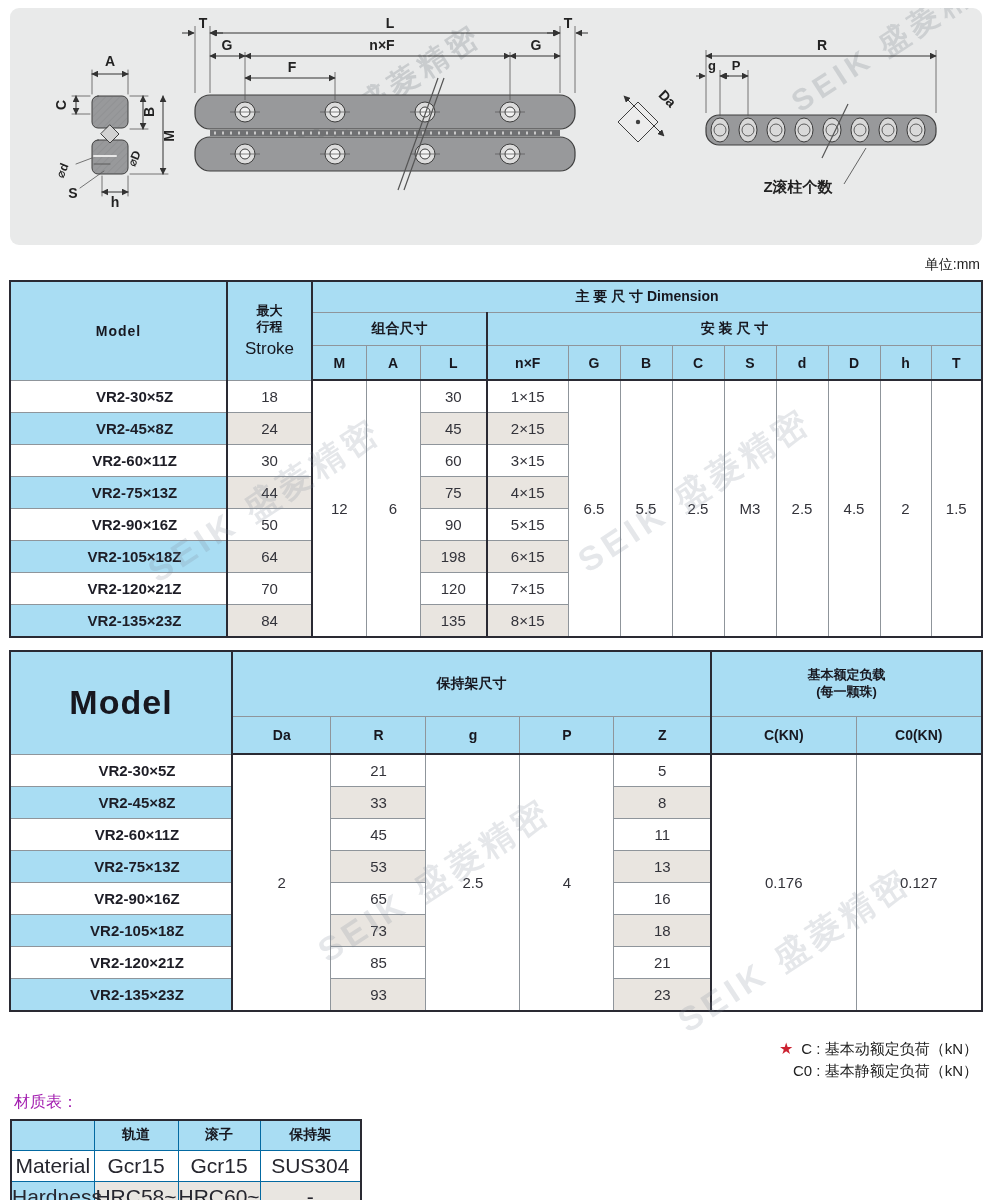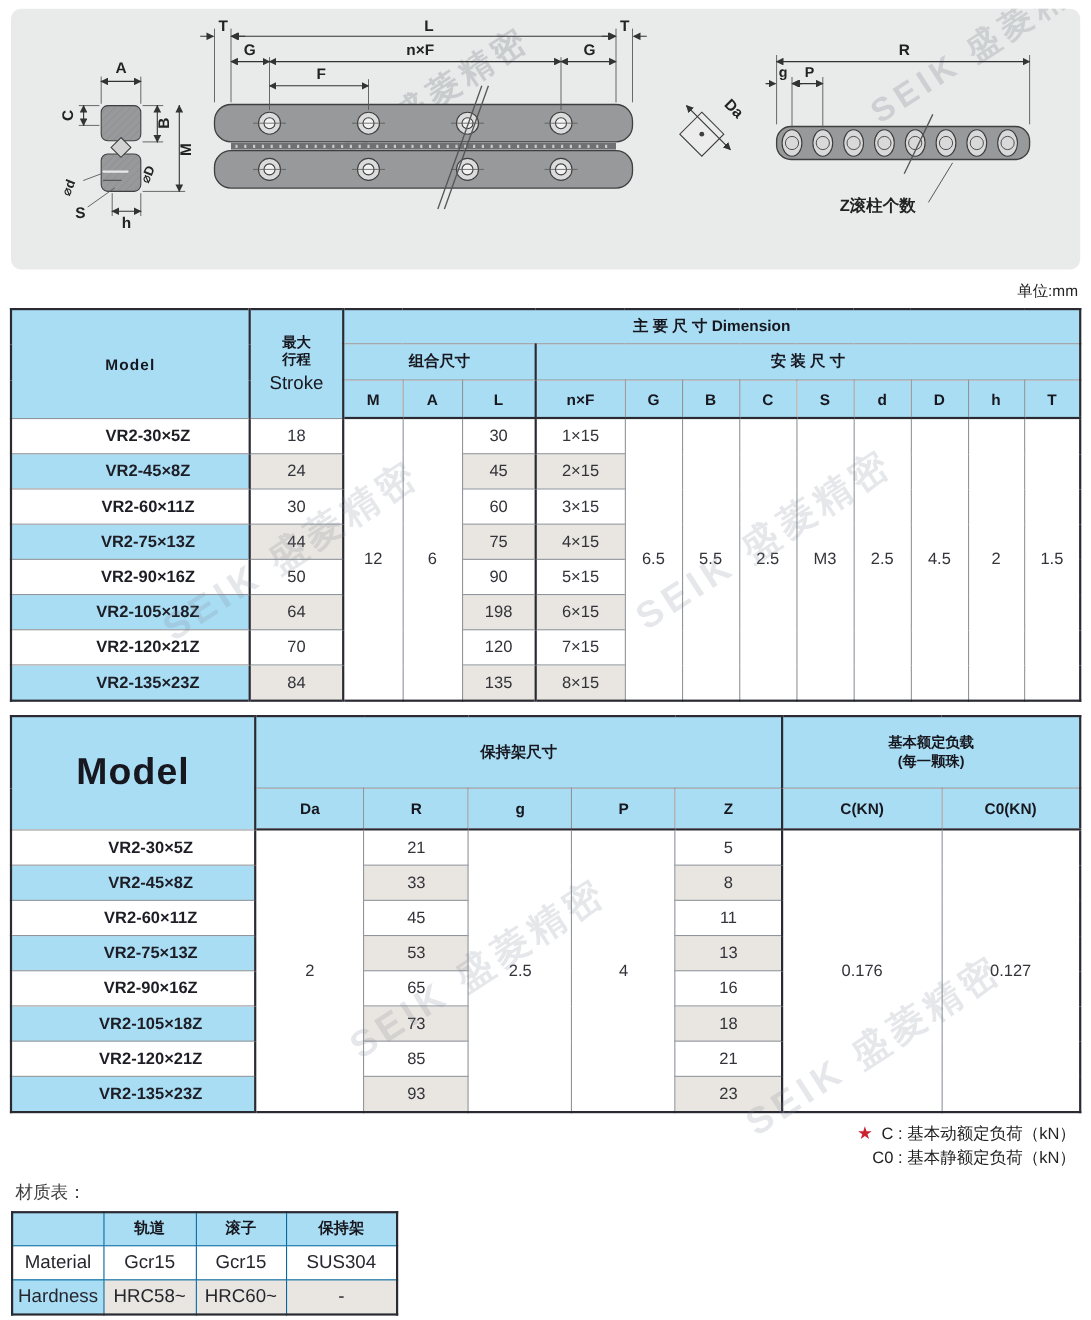--- a/index.html
+++ b/index.html
@@ -43,35 +43,35 @@
   #table1 thead tr:nth-child(2) th{height:32px;}
   #table2 thead tr:first-child th{height:64px;}
   #table2 thead tr.cols th{height:36px;}
   .load-h{font-size:13px;white-space:pre-line;line-height:1.3;}
   table.spec tbody td{height:31px;font-size:15px;color:#33333a;background:#ffffff;}
   table.spec tbody td.model-cell{font-weight:bold;font-size:15px;color:#1d1d26;padding-left:32px;}
   table.spec tbody tr.alt td.model-cell{background:#a9ddf3;}
   table.spec tbody tr.alt td.stripe{background:#e9e5e0;}
 
   
-  .legend{width:964px;margin:7px auto 0;text-align:right;font-size:15px;color:#222;line-height:1.45;}
+  .legend{width:964px;margin:25px auto 0;text-align:right;font-size:15px;color:#222;line-height:1.45;}
   .legend .star{color:#cc2130;font-size:16px;margin-right:8px;}
   .legend .lg2{padding-right:0px;}
 
   
-  .mat-title{margin:10px 0 6px 14px;font-size:16px;color:#404040;}
+  .mat-title{margin:10px 0 6px 14px;font-size:16px;color:#a21caf;}
   table.mat{
     border-collapse:collapse;table-layout:fixed;margin-left:10px;width:350px;
     border:2px solid #2a2a33;
   }
   table.mat th,table.mat td{
     border:1px solid #0369a1;text-align:center;vertical-align:middle;padding:0;
   }
   table.mat th{background:#a9ddf3;height:29px;font-size:14px;font-weight:bold;color:#17171f;}
-  table.mat td{height:30px;font-size:17px;background:#fff;color:#26262e;}
+  table.mat td{height:30px;font-size:21px;background:#fff;color:#26262e;}
   table.mat td.blue{background:#a9ddf3;}
   table.mat td.gray{background:#e9e6e1;}
 
   
   .wm{
     position:absolute;font-size:34px;font-weight:bold;letter-spacing:5px;
     color:rgba(125,136,148,0.20);transform:rotate(-33deg);white-space:nowrap;
     pointer-events:none;z-index:5;
   }
 </style>

